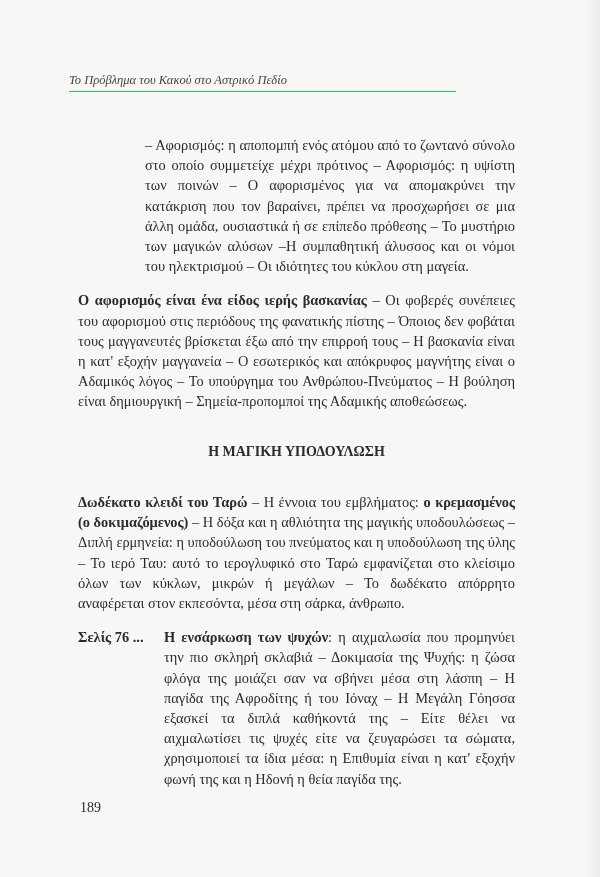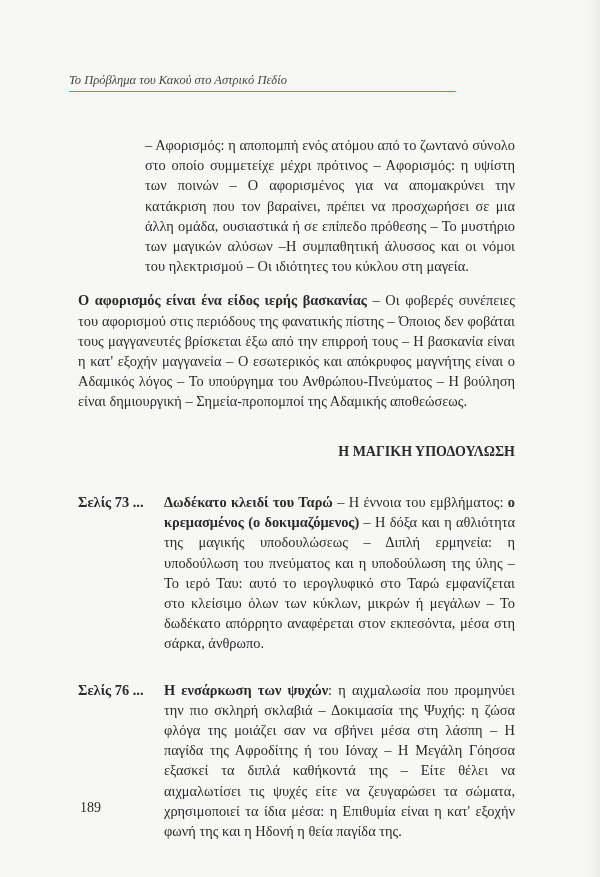--- a/index.html
+++ b/index.html
@@ -34,28 +34,27 @@
 
 <div class="body-text" style="top:111px;margin-top:24px;">
   <div class="para indent-block">– Αφορισμός: η αποπομπή ενός ατόμου από το ζωντανό σύνολο στο οποίο συμμετείχε μέχρι πρότινος – Αφορισμός: η υψίστη των ποινών – Ο αφορισμένος για να απομακρύνει την κατάκριση που τον βαραίνει, πρέπει να προσχωρήσει σε μια άλλη ομάδα, ουσιαστικά ή σε επίπεδο πρόθεσης – Το μυστήριο των μαγικών αλύσων –Η συμπαθητική άλυσσος και οι νόμοι του ηλεκτρισμού – Οι ιδιότητες του κύκλου στη μαγεία.</div>
 
   <div class="entry" style="margin-top:14px;">
     <span class="entry-body"><b>Ο αφορισμός είναι ένα είδος ιερής βασκανίας</b><span> – Οι φοβερές συνέπειες του αφορισμού στις περιόδους της φανατικής πίστης – Όποιος δεν φοβάται τους μαγγανευτές βρίσκεται έξω από την επιρροή τους – Η βασκανία είναι η κατ' εξοχήν μαγγανεία – Ο εσωτερικός και απόκρυφος μαγνήτης είναι ο Αδαμικός λόγος – Το υπούργημα του Ανθρώπου-Πνεύματος – Η βούληση είναι δημιουργική – Σημεία-προπομποί της Αδαμικής αποθεώσεως.</span></span>
   </div>
 </div>
 
 <div class="body-text" style="top:430px;">
-  <div class="chapter" style="margin-top:12px;text-align:right;">Η ΜΑΓΙΚΗ ΥΠΟΔΟΥΛΩΣΗ</div>
+  <div class="chapter" style="margin-top:12px;">Η ΜΑΓΙΚΗ ΥΠΟΔΟΥΛΩΣΗ</div>
 </div>
 
 <div class="body-text" style="top:492px;">
   <div class="entry">
-    <span class="entry-label">Σελίς 73 ...</span>
     <span class="entry-body"><b>Δωδέκατο κλειδί του Ταρώ</b><span> – Η έννοια του εμβλήματος: </span><b>ο κρεμασμένος (ο δοκιμαζόμενος)</b><span> – Η δόξα και η αθλιότητα της μαγικής υποδουλώσεως – Διπλή ερμηνεία: η υποδούλωση του πνεύματος και η υποδούλωση της ύλης – Το ιερό Ταυ: αυτό το ιερογλυφικό στο Ταρώ εμφανίζεται στο κλείσιμο όλων των κύκλων, μικρών ή μεγάλων – Το δωδέκατο απόρρητο αναφέρεται στον εκπεσόντα, μέσα στη σάρκα, άνθρωπο.</span></span>
   </div>
 
-  <div class="entry" style="margin-top:26px;">
+  <div class="entry" style="margin-top:14px;">
     <span class="entry-label">Σελίς 76 ...</span>
     <span class="entry-body"><b>Η ενσάρκωση των ψυχών</b><span>: η αιχμαλωσία που προμηνύει την πιο σκληρή σκλαβιά – Δοκιμασία της Ψυχής: η ζώσα φλόγα της μοιάζει σαν να σβήνει μέσα στη λάσπη – Η παγίδα της Αφροδίτης ή του Ιόναχ – Η Μεγάλη Γόησσα εξασκεί τα διπλά καθήκοντά της – Είτε θέλει να αιχμαλωτίσει τις ψυχές είτε να ζευγαρώσει τα σώματα, χρησιμοποιεί τα ίδια μέσα: η Επιθυμία είναι η κατ' εξοχήν φωνή της και η Ηδονή η θεία παγίδα της.</span></span>
   </div>
 </div>
 
 <div class="folio">189</div>
 
 </body></html>

